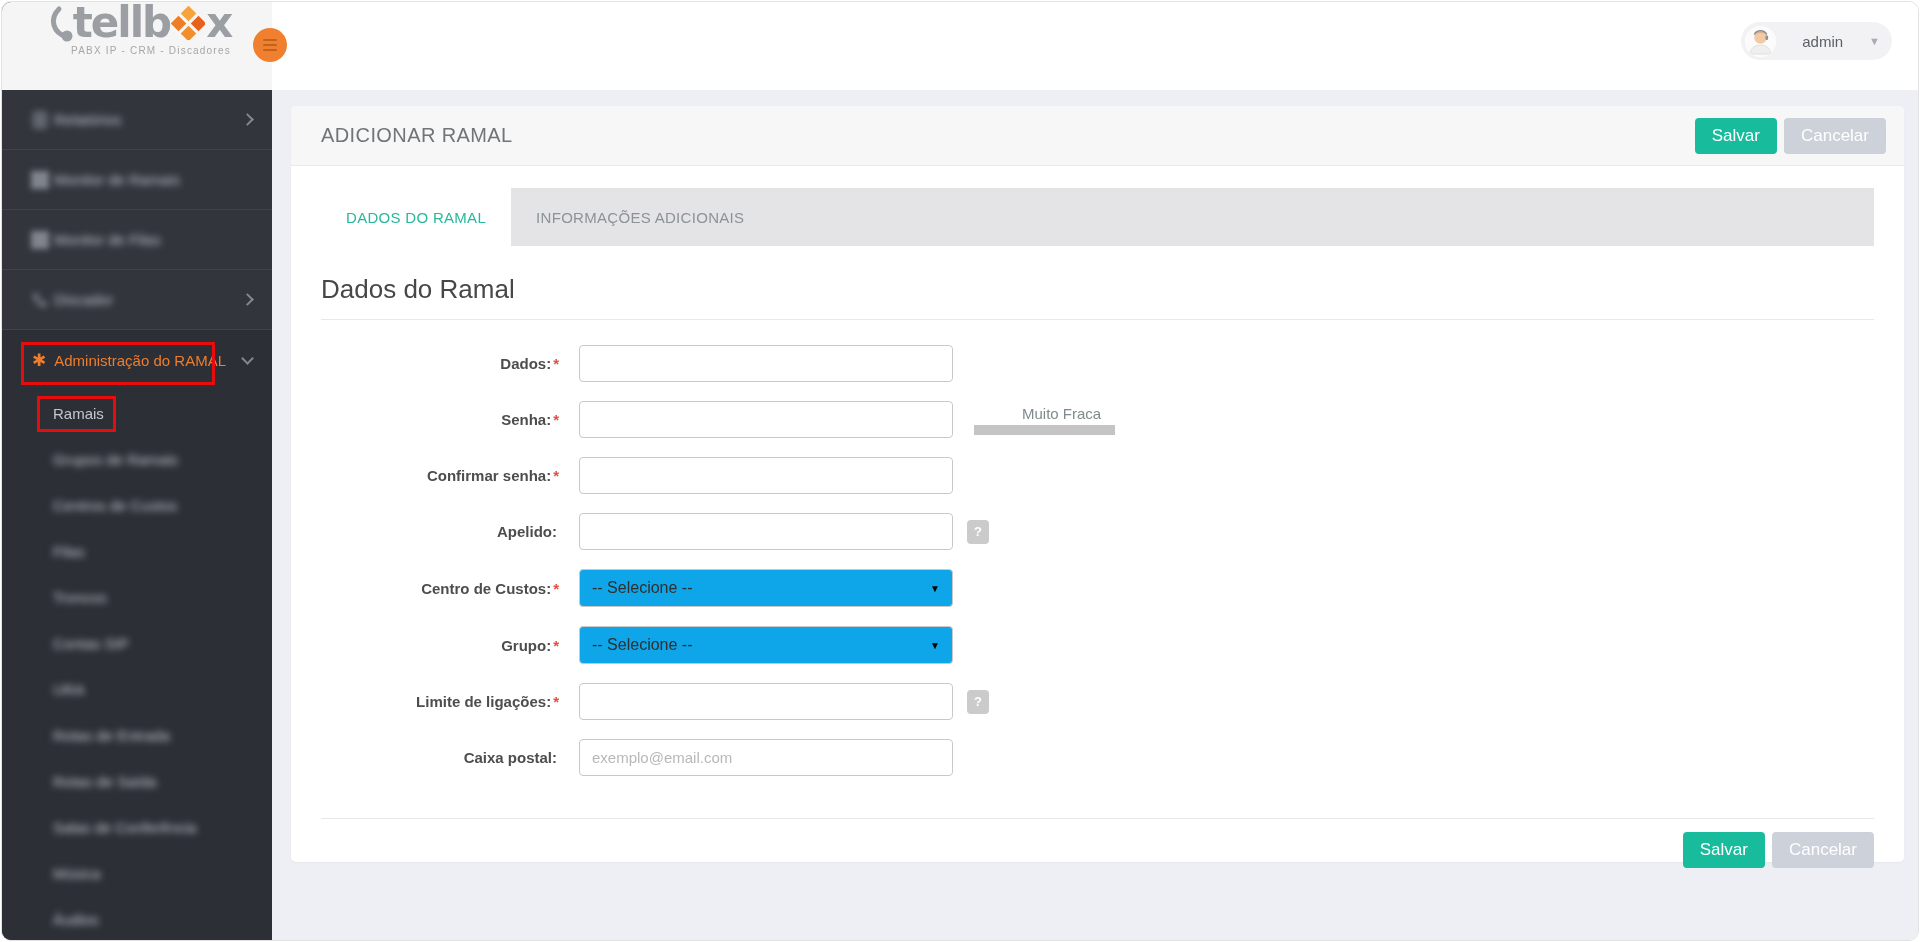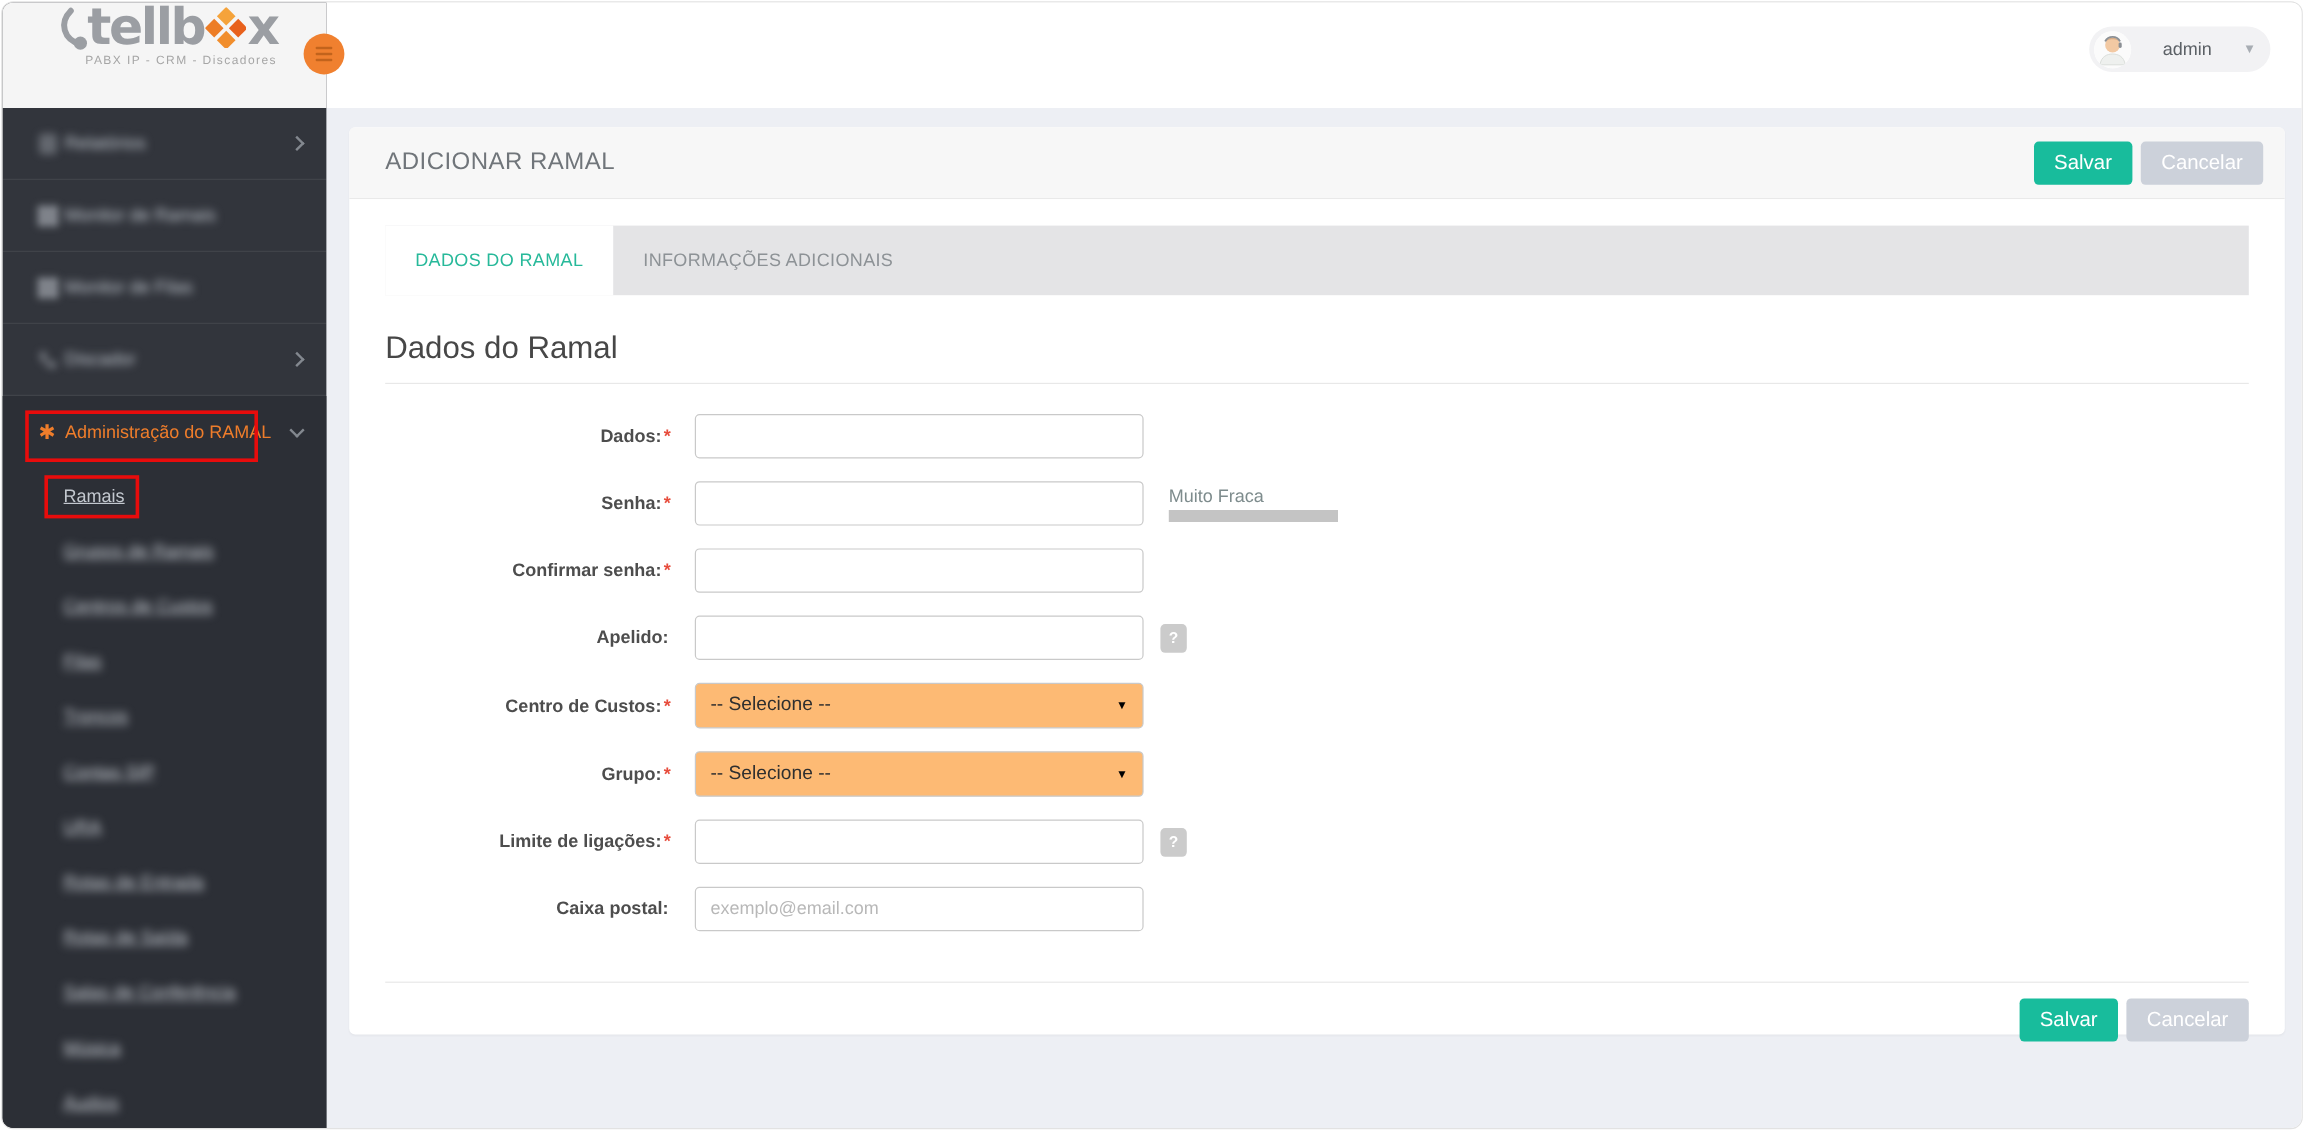--- a/index.html
+++ b/index.html
@@ -18,21 +18,21 @@
   .menu-item .mi { flex:0 0 16px; margin-right:6px; }
   .menu-item .mi-label { margin-left:0; }
   .menu-item .spacer { flex:1; }
   .menu-item.admin { background:#2c2f36; color:#ef7d2b; border-bottom:none; }
   .asterisk-ic { color:#ef7d2b; font-size:17px; margin-right:8px; line-height:1; }
   .chev { width:9px; height:9px; border-right:2px solid #83888f; border-bottom:2px solid #83888f; transform:rotate(-45deg); }
   .chev.down { transform:rotate(45deg); margin-top:-4px; }
   .blurred { filter: blur(3.5px); }
 
   .submenu { background:#2c2f36; padding-bottom:4px; }
-  .submenu-item { height:46px; display:flex; align-items:center; padding-left:51px; color:#c3c8cf; font-size:15px; cursor:pointer;text-decoration:underline; }
+  .submenu-item { height:46px; display:flex; align-items:center; padding-left:51px; color:#c3c8cf; font-size:15px; cursor:pointer; }
 
   .red-box { position:absolute; border:3px solid #e80c0c; pointer-events:none; z-index:6; }
   .red-box.admin-hl { left:19px; top:340px; width:194px; height:43px; }
   .red-box.ramais-hl { left:35px; top:394px; width:79px; height:36px; }
 
   
   .topbar { position:absolute; left:270px; top:0; right:0; height:88px; background:#fff; z-index:1; }
   .hamburger { position:absolute; left:251px; top:26px; width:34px; height:34px; border-radius:50%; background:#f0802f; z-index:5; display:flex; flex-direction:column; align-items:center; justify-content:center; gap:3px; cursor:pointer; border:none; }
   .hamburger span { display:block; width:14px; height:2px; background:#c2631c; border-radius:1px; }
   .admin-pill { position:absolute; right:26px; top:20px; height:38px; background:#f2f2f4; border-radius:19px; display:flex; align-items:center; padding:0 12px 0 4px; gap:26px; cursor:pointer; }
@@ -56,25 +56,25 @@
   .tab.active { background:#fff; color:#27b99a; }
 
   .section-title { font-size:26px; font-weight:400; color:#474747; margin-top:28px; padding-bottom:14px; border-bottom:1px solid #e8e8e8; }
 
   .form { margin-top:25px; }
   .form-row { display:flex; align-items:center; margin-bottom:19px; }
   .form-label { width:258px; text-align:right; padding-right:20px; font-size:15px; font-weight:bold; color:#4d4d4d; }
   .req { color:#e74c3c; margin-left:2px; }
   .form-input { width:374px; height:37px; border:1px solid #c9c9c9; border-radius:4px; padding:0 12px; font-size:15px; color:#333; outline:none; font-family:"Liberation Sans", sans-serif; }
   .form-input::placeholder { color:#b8b8b8; }
-  .form-select { width:374px; height:38px; border:1px solid #c9c9c9; border-radius:4px; padding:0 12px; display:flex; align-items:center; font-size:16px; color:#2f2f2f; cursor:pointer; background:#fdba74; }
+  .form-select { width:374px; height:38px; border:1px solid #c9c9c9; border-radius:4px; padding:0 12px; display:flex; align-items:center; font-size:16px; color:#2f2f2f; cursor:pointer; background:#0ea5e9; }
   .select-arrow { margin-left:auto; font-size:10px; color:#000; }
   .help-icon { width:22px; height:24px; background:#cbcbcb; color:#fff; border-radius:4px; margin-left:14px; text-align:center; line-height:24px; font-size:13px; font-weight:bold; cursor:pointer; }
   .strength { margin-left:21px; align-self:center; }
-  .strength-text { font-size:15px; color:#7e8c8d; }
+  .strength-text { font-size:15px; color:#7e8c8d;margin-left:48px; }
   .strength-bar { width:141px; height:10px; background:#c4c4c4; margin-top:3px; }
 
   .footer-divider { border-top:1px solid #e8e8e8; margin-top:42px; }
   .footer-actions { display:flex; justify-content:flex-end; gap:7px; margin-top:13px; }
 </style>
 </head>
 <body>
 
 <div class="app">
 

